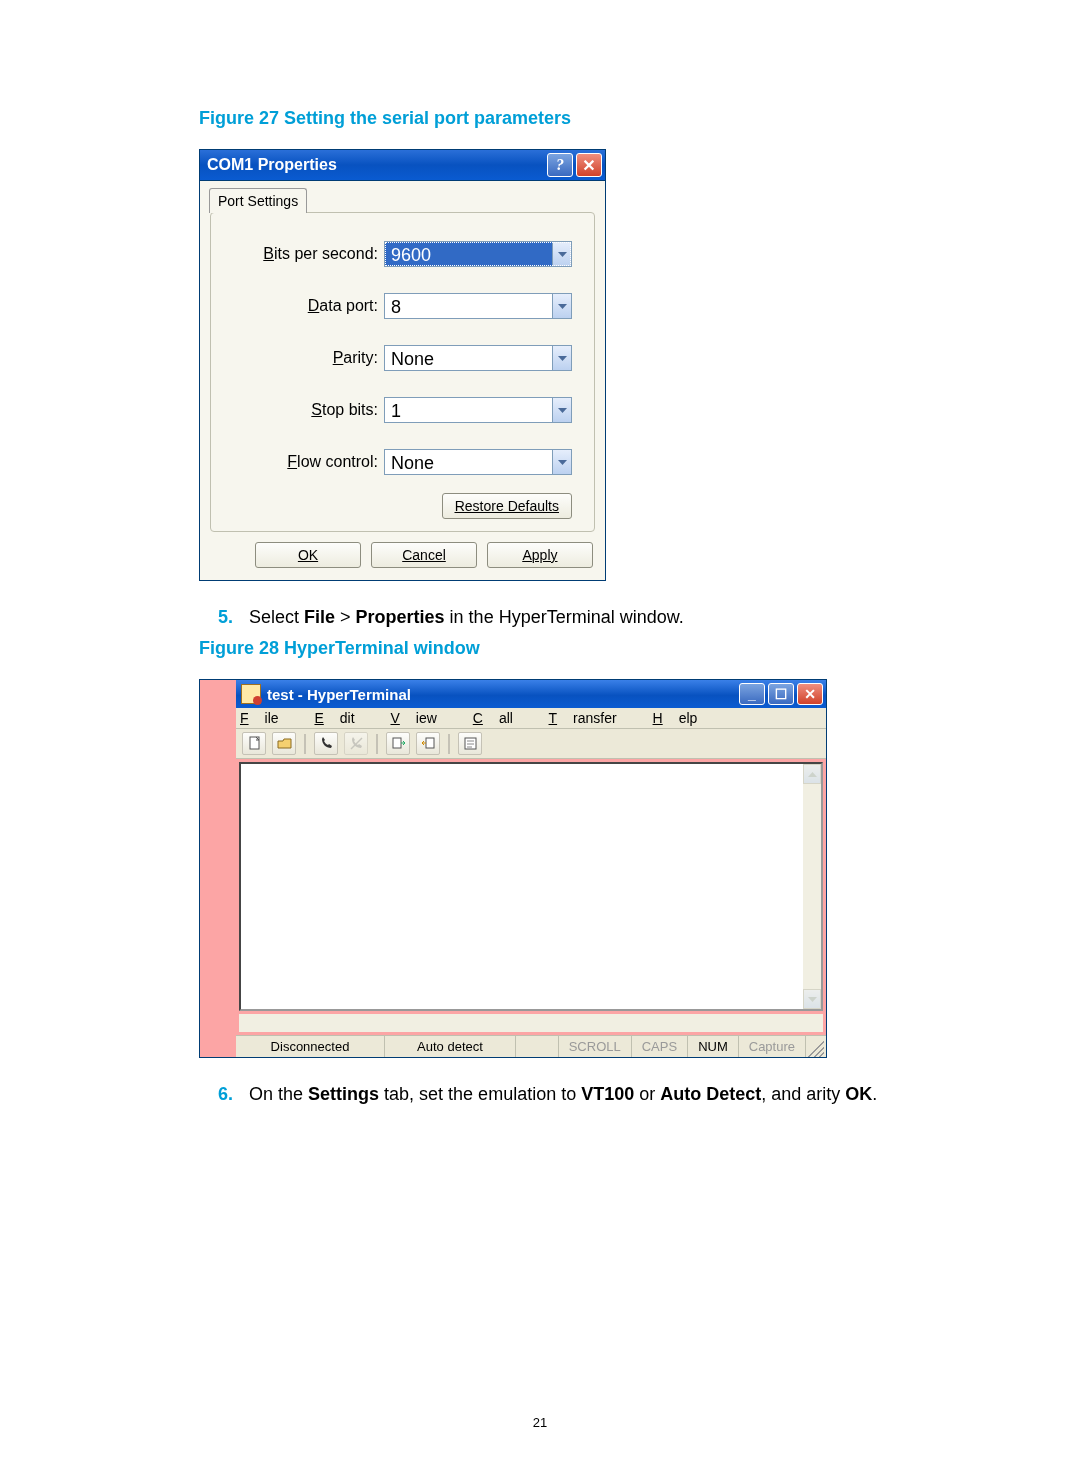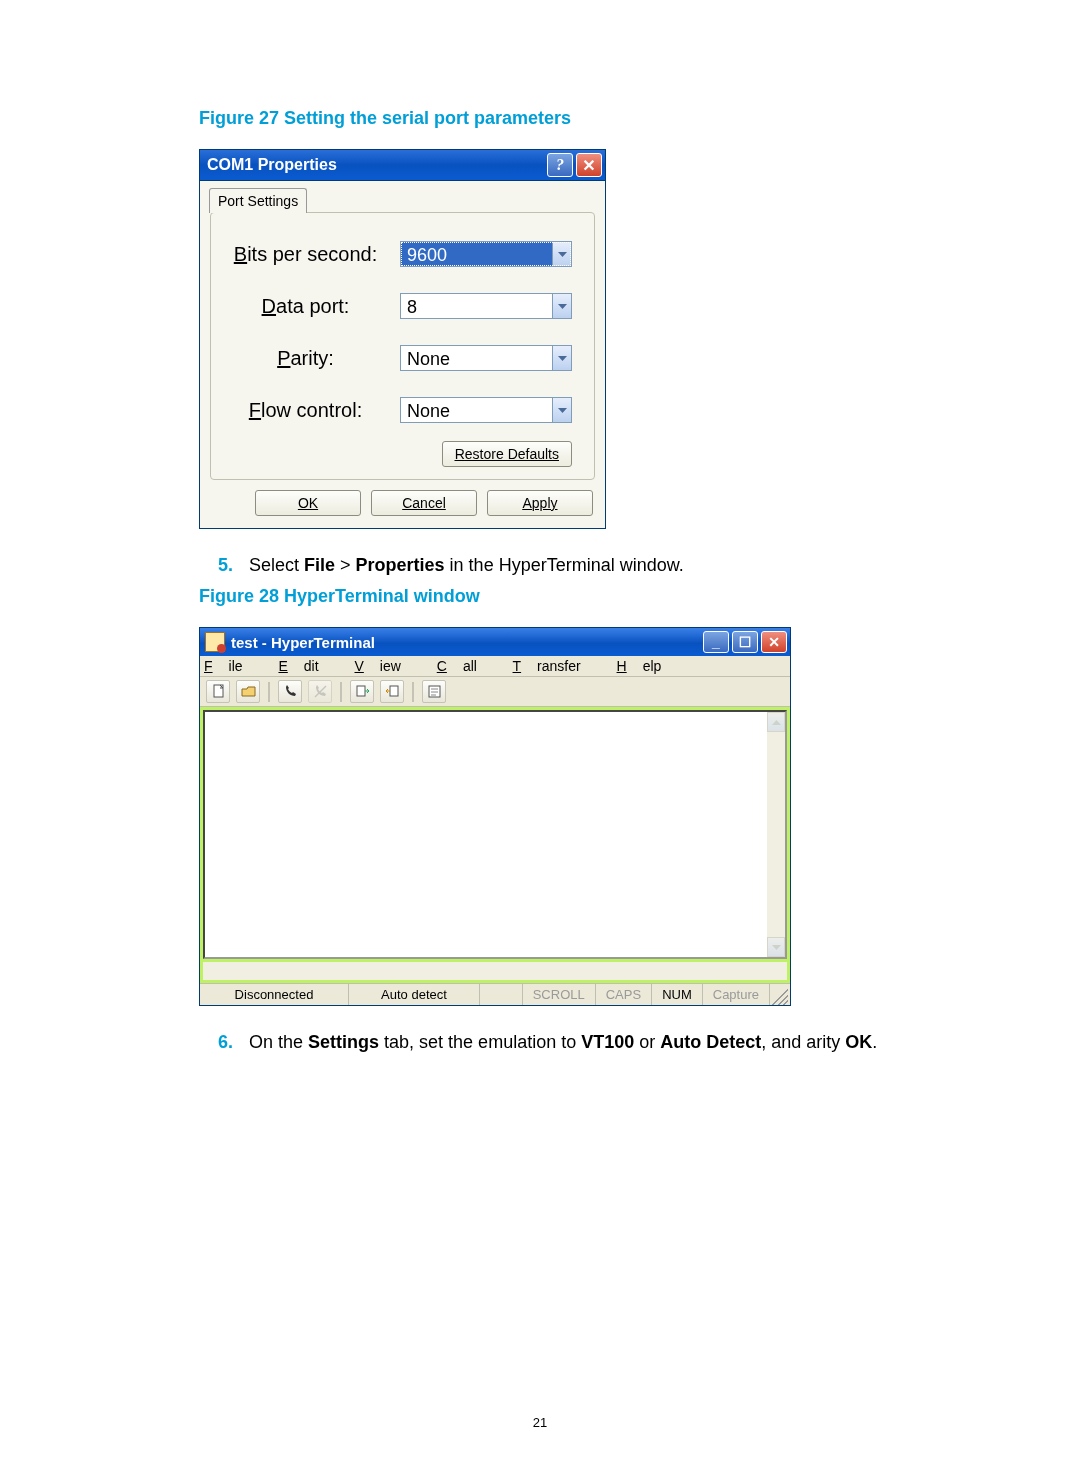--- a/index.html
+++ b/index.html
@@ -12,39 +12,39 @@
   .xp-titlebar{height:30px;background:linear-gradient(to bottom,#2a6fd8 0%,#0852c0 50%,#0a5bd1 100%);display:flex;align-items:center;color:#fff;font-weight:bold;font-size:16px;padding-left:7px;border-bottom:1px solid #003c74;}
   .xp-titlebar .title-text{flex:1;}
   .xp-title-btn{width:24px;height:22px;margin-right:3px;border:1px solid #fff;border-radius:3px;display:flex;align-items:center;justify-content:center;font-size:16px;font-weight:bold;background:linear-gradient(to bottom,#7ba4e0,#3a6ac0);cursor:pointer;}
   .xp-title-btn.close{background:linear-gradient(to bottom,#f08f7f,#d0422a);}
   .xp-title-btn.help{font-family:'Times New Roman',serif;font-style:italic;}
   .xp-body{background:#f7f6ee;}
   .xp-tabstrip{padding:6px 0 0 9px;}
   .xp-tab{display:inline-block;background:#f7f6ee;border:1px solid #999;border-bottom:none;border-radius:3px 3px 0 0;padding:4px 8px;font-size:14px;position:relative;top:1px;}
   .xp-groupbox{margin:0 10px 0 10px;border:1px solid #c0c0b0;border-radius:4px;background:#f7f6ee;padding:28px 22px 12px 22px;}
   .field-row{display:flex;align-items:center;margin-bottom:26px;}
-  .field-row label{width:145px;text-align:center;font-size:20px;margin-right:22px;}
+  .field-row label{width:145px;text-align:right;font-size:16px;margin-right:6px;}
   .under{text-decoration:underline;}
   .xp-select{flex:1;height:24px;border:1px solid #7f9db9;background:#fff;display:flex;align-items:flex-end;position:relative;font-size:18px;}
   .xp-select.sel-focus{background:#316ac5;color:#fff;outline:1px dotted #fff;outline-offset:-2px;}
   .xp-select .sel-val{padding:0 6px;flex:1;}
   .xp-select .sel-btn{width:18px;height:100%;background:linear-gradient(to bottom,#e6eefc,#bcd1f0);border-left:1px solid #7f9db9;display:flex;align-items:center;justify-content:center;}
   .xp-select .sel-btn svg{width:9px;height:5px;}
   .restore-row{text-align:right;margin-top:4px;}
   .xp-btn{display:inline-block;min-width:80px;padding:4px 12px;font-size:14px;background:linear-gradient(to bottom,#fdfdfb,#edecdf);border:1px solid #8d8d7f;border-radius:3px;text-align:center;cursor:pointer;text-decoration:underline;}
   .dialog-buttons{display:flex;gap:10px;justify-content:flex-end;padding:10px 12px 12px 0;}
 
   
   .step{display:flex;margin:26px 0 8px 0;font-size:18px;}
   .step .num{color:#009fd7;font-weight:bold;width:34px;text-align:right;margin-right:16px;}
   .step .txt{flex:1;}
   b{font-weight:bold;}
 
   
-  .ht-window{width:590px;border:1px solid #003c74;background:#bef264;}
+  .ht-window{width:590px;border:1px solid #003c74;background:#fca5a5;padding-left:36px;}
   .ht-titlebar{height:28px;background:linear-gradient(to bottom,#3a80e8 0%,#0852c0 55%,#0a5bd1 100%);display:flex;align-items:center;color:#fff;font-weight:bold;font-size:15px;padding-left:5px;}
   .ht-icon{width:18px;height:18px;background:#ffe9a8;border:1px solid #a07020;margin-right:6px;position:relative;}
   .ht-icon::after{content:"";position:absolute;right:-2px;bottom:-2px;width:9px;height:9px;background:#d04030;border-radius:50%;}
   .ht-title-btn{width:24px;height:20px;margin-right:3px;border:1px solid #fff;border-radius:3px;display:flex;align-items:center;justify-content:center;font-size:14px;font-weight:bold;background:linear-gradient(to bottom,#7ba4e0,#3a6ac0);cursor:pointer;color:#fff;}
   .ht-title-btn.close{background:linear-gradient(to bottom,#f08f7f,#d0422a);}
   .ht-menubar{background:#ece9d8;padding:2px 4px;font-size:14px;border-bottom:1px solid #c0c0b0;}
   .ht-menubar span{margin-right:16px;cursor:default;}
   .ht-toolbar{background:#ece9d8;padding:3px 6px;border-bottom:1px solid #c0c0b0;display:flex;gap:6px;align-items:center;}
   .tb-btn{width:22px;height:21px;border:1px solid #c5c2b6;border-radius:2px;background:linear-gradient(to bottom,#fdfdfb,#e9e7da);display:flex;align-items:center;justify-content:center;cursor:pointer;}
   .tb-btn.disabled{opacity:.55;cursor:default;}
@@ -114,20 +114,31 @@
           <label><span class="under">P</span><span>arity:</span></label>
           <div class="xp-select">
             <span class="sel-val">None</span>
             <span class="sel-btn">
                   <svg viewBox="0 0 9 5">
                     <polygon points="0,0 9,0 4.5,5" fill="#4a6a99"></polygon>
                   </svg>
                 </span>
           </div>
         </div>
+        <div class="field-row">
+          <label><span class="under">S</span><span>top bits:</span></label>
+          <div class="xp-select">
+            <span class="sel-val">1</span>
+            <span class="sel-btn">
+                  <svg viewBox="0 0 9 5">
+                    <polygon points="0,0 9,0 4.5,5" fill="#4a6a99"></polygon>
+                  </svg>
+                </span>
+          </div>
+        </div>
         <div class="field-row" style="margin-bottom:18px;">
           <label><span class="under">F</span><span>low control:</span></label>
           <div class="xp-select">
             <span class="sel-val">None</span>
             <span class="sel-btn">
                   <svg viewBox="0 0 9 5">
                     <polygon points="0,0 9,0 4.5,5" fill="#4a6a99"></polygon>
                   </svg>
                 </span>
           </div>

